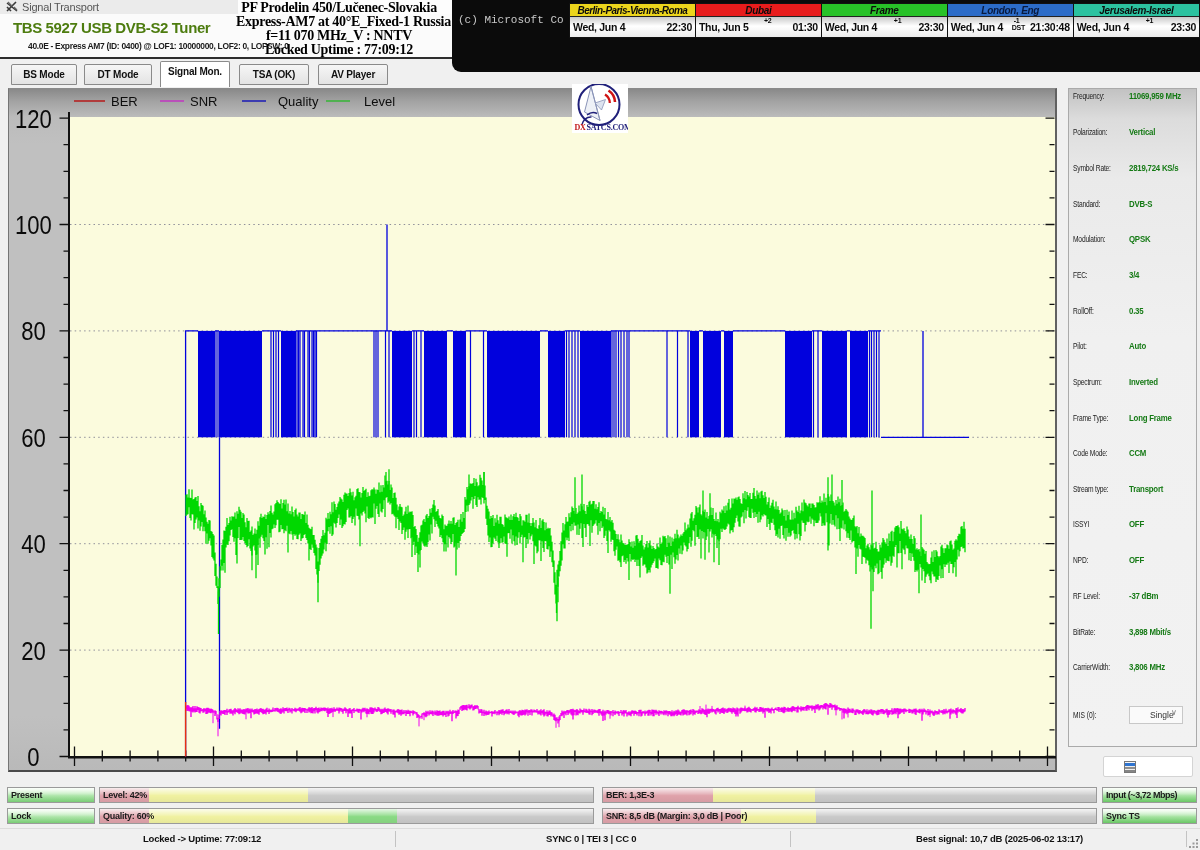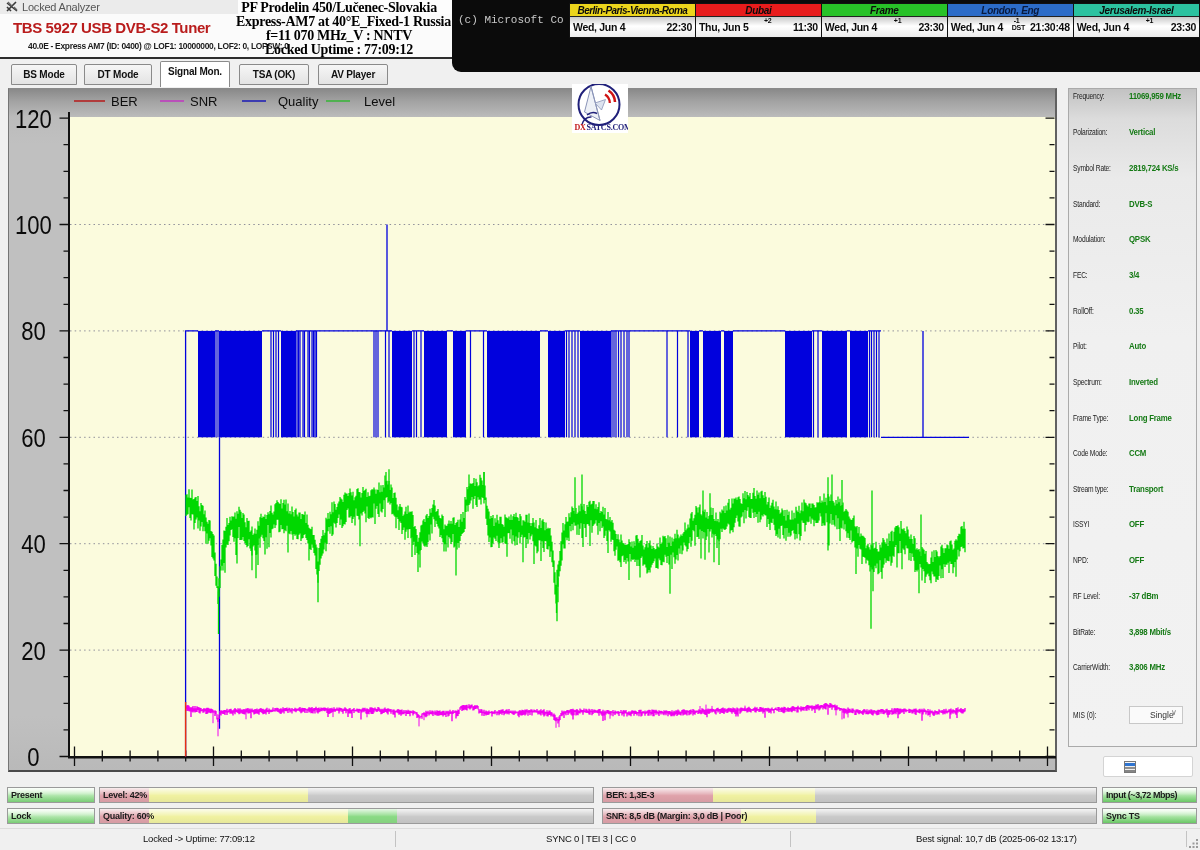--- a/index.html
+++ b/index.html
@@ -2,21 +2,21 @@
 <html><head><meta charset="utf-8">
 <style>
 *{margin:0;padding:0;box-sizing:border-box}
 html,body{width:1200px;height:850px;overflow:hidden;background:#f0f0f0;
 font-family:"Liberation Sans",sans-serif;position:relative}
 .abs{position:absolute}
 #titlebar{left:0;top:0;width:238px;height:14px;background:#ebebeb}
 #titlebar2{left:238px;top:0;width:214px;height:14px;background:#fdfdfd}
 #titletxt{left:22px;top:1px;font-size:11px;color:#565656;letter-spacing:-0.2px}
 #whitearea{left:0;top:14px;width:1200px;height:43px;background:#fbfbfb}
-#tbs{left:13px;top:19px;font-size:15px;font-weight:bold;color:#b91c1c;letter-spacing:-0.4px}
+#tbs{left:13px;top:19px;font-size:15px;font-weight:bold;color:#4d7c0f;letter-spacing:-0.4px}
 #sub{left:28px;top:40px;font-size:9.5px;font-weight:bold;color:#1a1a1a;letter-spacing:-0.35px;transform:scaleX(0.89);transform-origin:0 0;white-space:nowrap}
 #hdrline{left:0;top:57px;width:1200px;height:2px;background:#2e2e2e}
 #centerhdr{left:236px;top:1px;width:206px;text-align:center;font-family:"Liberation Serif",serif;
 font-weight:bold;font-size:14px;color:#000;line-height:14px;letter-spacing:-0.3px;white-space:nowrap}
 #tabstrip{left:0;top:59px;width:1200px;height:29px;background:#f0f0f0}
 .tab{position:absolute;top:63.5px;height:21.5px;border:1px solid #8a8a8a;border-radius:2px 2px 0 0;
 background:linear-gradient(#f6f6f6,#e3e3e3);font-size:10px;font-weight:bold;color:#111;
 text-align:center;line-height:20px;letter-spacing:-0.2px}
 .tabsel{top:61px!important;height:25.5px!important;background:#fff!important;border-bottom:none;z-index:3}
 #console{left:452px;top:0;width:748px;height:72px;background:#0b0b0b;border-bottom-left-radius:9px;
@@ -47,30 +47,30 @@
 font-size:8.5px;color:#333;line-height:16px;padding-left:20px;z-index:3}
 #mischev{left:1171px;top:708px;font-size:8px;color:#777;z-index:4}
 #btnbox{left:1103px;top:756px;width:90px;height:21px;background:#fff;border:1px solid #d4d4d4;border-radius:2px;z-index:3}
 #btnicon{left:1124px;top:761px;width:12px;height:12px;border:1px solid #787878;background:
 linear-gradient(#f5f5f5 0 1px,#2f74d0 1px 4px,#eeeeee 4px 5.5px,#8f8f8f 5.5px 7px,#efefef 7px 8.5px,#858585 8.5px 10px,#f0f0f0 10px);z-index:4}
 .bar{position:absolute;height:16px;border:1px solid #9a9a9a;font-size:9px;font-weight:bold;
 color:#1a1a1a;line-height:15px;white-space:nowrap;letter-spacing:-0.25px}
 .sheen{position:absolute;inset:0;background:linear-gradient(rgba(255,255,255,.8),rgba(255,255,255,.25) 40%,rgba(255,255,255,0) 55%,rgba(0,0,0,.04))}
 .bart{position:absolute;left:3px;top:0}
 #statusbar{left:0;top:828px;width:1200px;height:22px;background:#f0f0f0;border-top:1px solid #dcdcdc}
-.stxt{position:absolute;top:833px;font-size:9.5px;font-weight:normal;color:#111;letter-spacing:-0.2px}
+.stxt{position:absolute;top:833px;font-size:9.5px;font-weight:bold;color:#111;letter-spacing:-0.2px}
 .ssep{position:absolute;top:831px;width:1px;height:16px;background:#c3c3c3}
 </style></head><body>
 <div class="abs" id="titlebar"></div>
 <div class="abs" id="titlebar2"></div>
 <svg class="abs" style="left:6px;top:1px;z-index:2" width="13" height="12" viewBox="0 0 13 12">
 <path d="M1 10 L10 1 M1 6 L5 10 M1 2 L11 10" stroke="#3a3a3a" stroke-width="1.6" fill="none"></path>
 <path d="M2 1 L6 5 M8 6 L11 9" stroke="#666" stroke-width="1.2" fill="none"></path>
 </svg>
-<div class="abs" id="titletxt">Locked Analyzer</div>
+<div class="abs" id="titletxt">Signal Transport</div>
 <div class="abs" id="whitearea"></div>
 <div class="abs" id="tbs">TBS 5927 USB DVB-S2 Tuner</div>
 <div class="abs" id="sub">40.0E - Express AM7 (ID: 0400) @ LOF1: 10000000, LOF2: 0, LOFSW: 0</div>
 <div class="abs" id="hdrline"></div>
 <div class="abs" id="centerhdr">PF Prodelin 450/Lučenec-Slovakia<br>Express-AM7 at 40°E_Fixed-1 Russia<br>f=11 070 MHz_V : NNTV<br>Locked Uptime : 77:09:12</div>
 <div class="abs" id="tabstrip"></div>
 <div class="tab" style="left:11px;width:66px">BS Mode</div>
 <div class="tab" style="left:84px;width:68px">DT Mode</div>
 <div class="tab tabsel" style="left:160px;width:70px">Signal Mon.</div>
 <div class="tab" style="left:239px;width:70px">TSA (OK)</div>
@@ -84,21 +84,21 @@
 <div class="cbd">
         <span class="cdate">Wed, Jun 4</span>
         <span class="ctime">22:30</span>
       </div>
     </div>
 <div class="clk">
       <div class="chd" style="background:#e81c1c">Dubai</div>
 <div class="cbd">
         <span class="cdate">Thu, Jun 5</span>
         <span class="csup" style="left:68px">+2</span>
-        <span class="ctime">11:30</span>
+        <span class="ctime">01:30</span>
       </div>
     </div>
 <div class="clk">
       <div class="chd" style="background:#28c228">Frame</div>
 <div class="cbd">
         <span class="cdate">Wed, Jun 4</span>
         <span class="csup" style="left:72px">+1</span>
         <span class="ctime">23:30</span>
       </div>
     </div>

